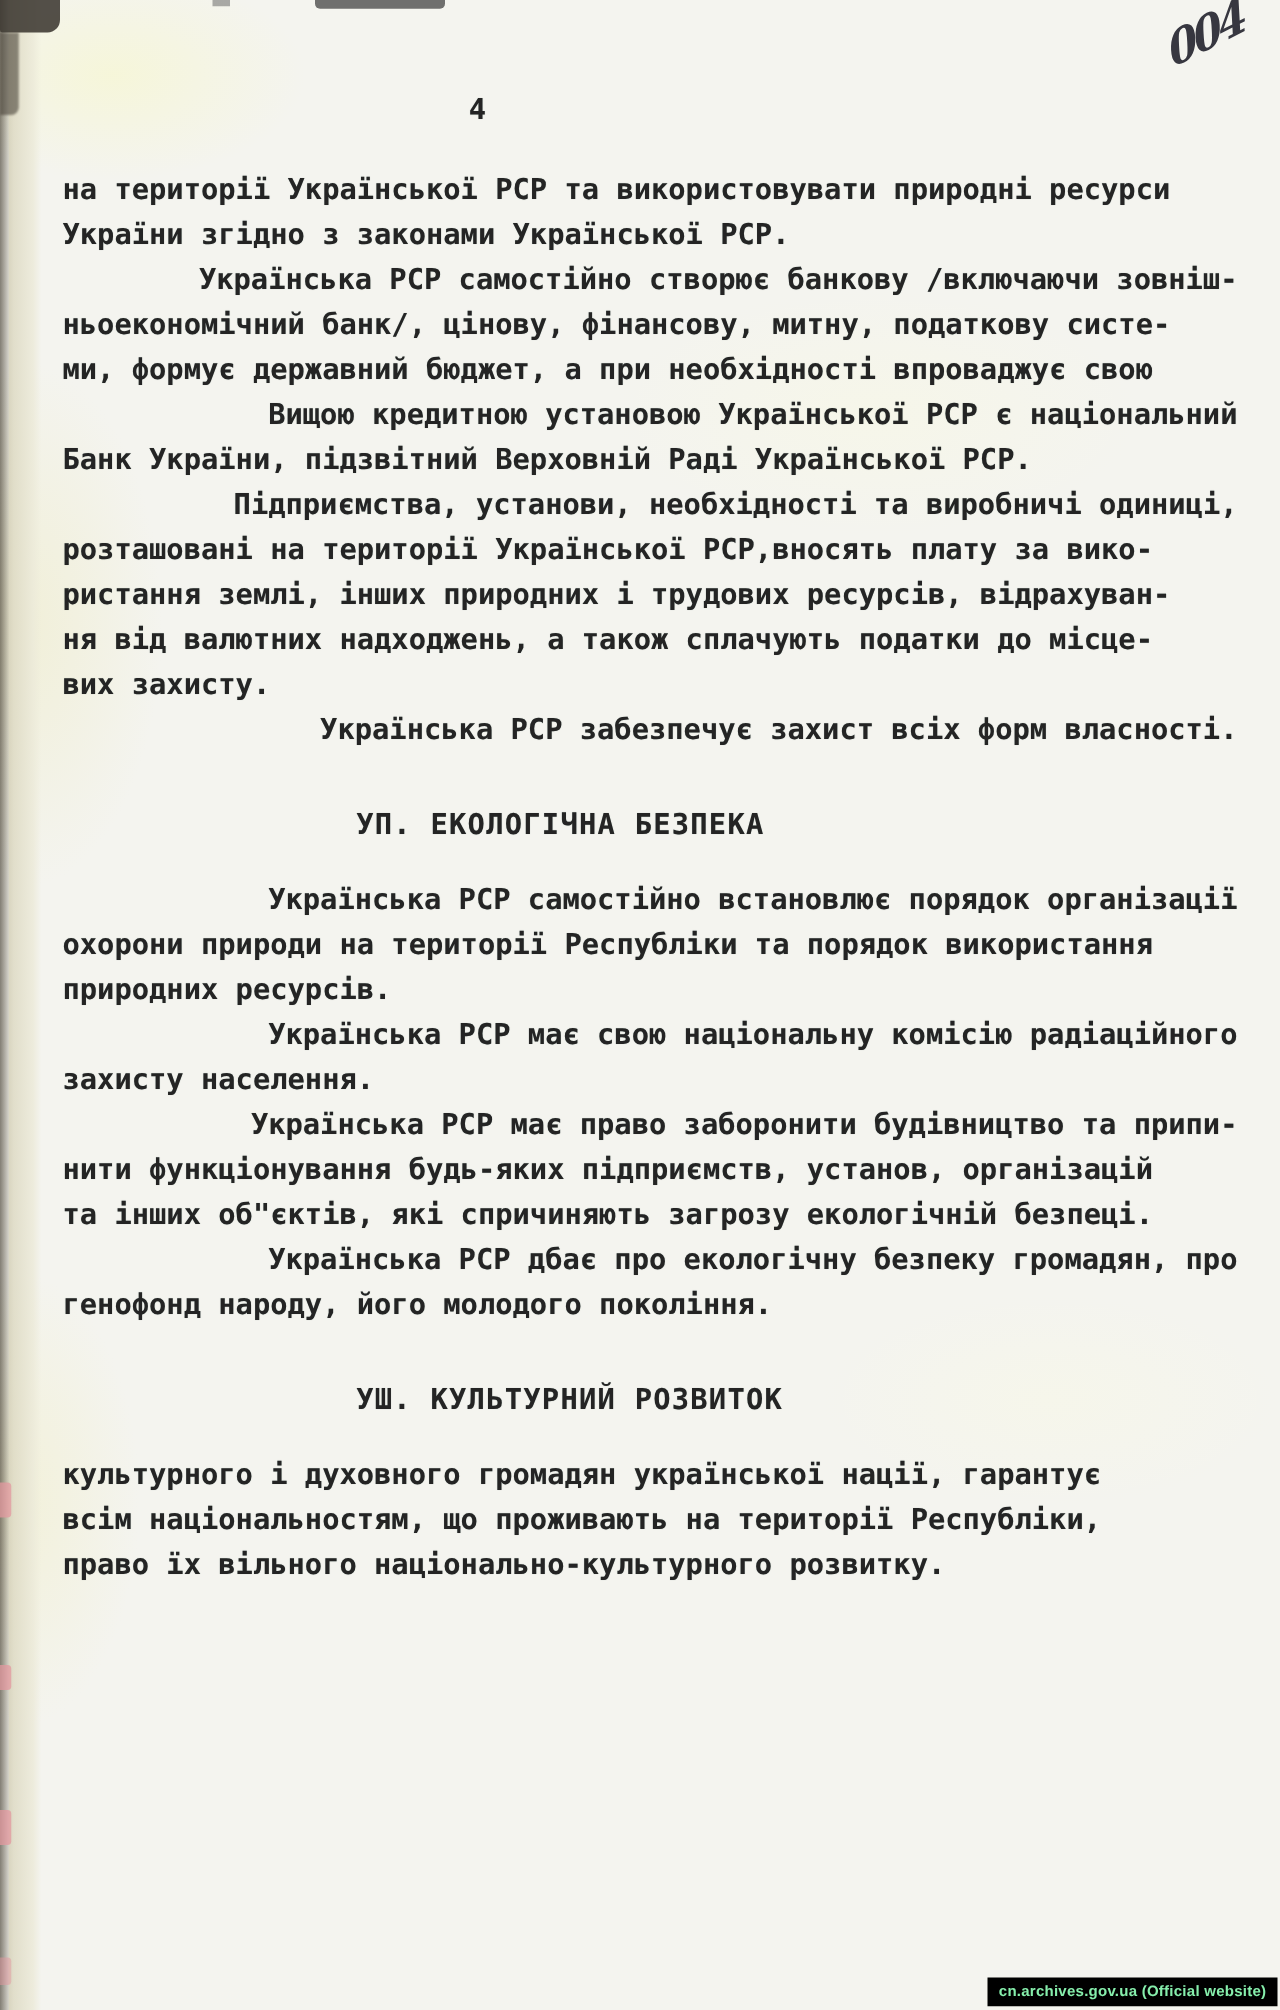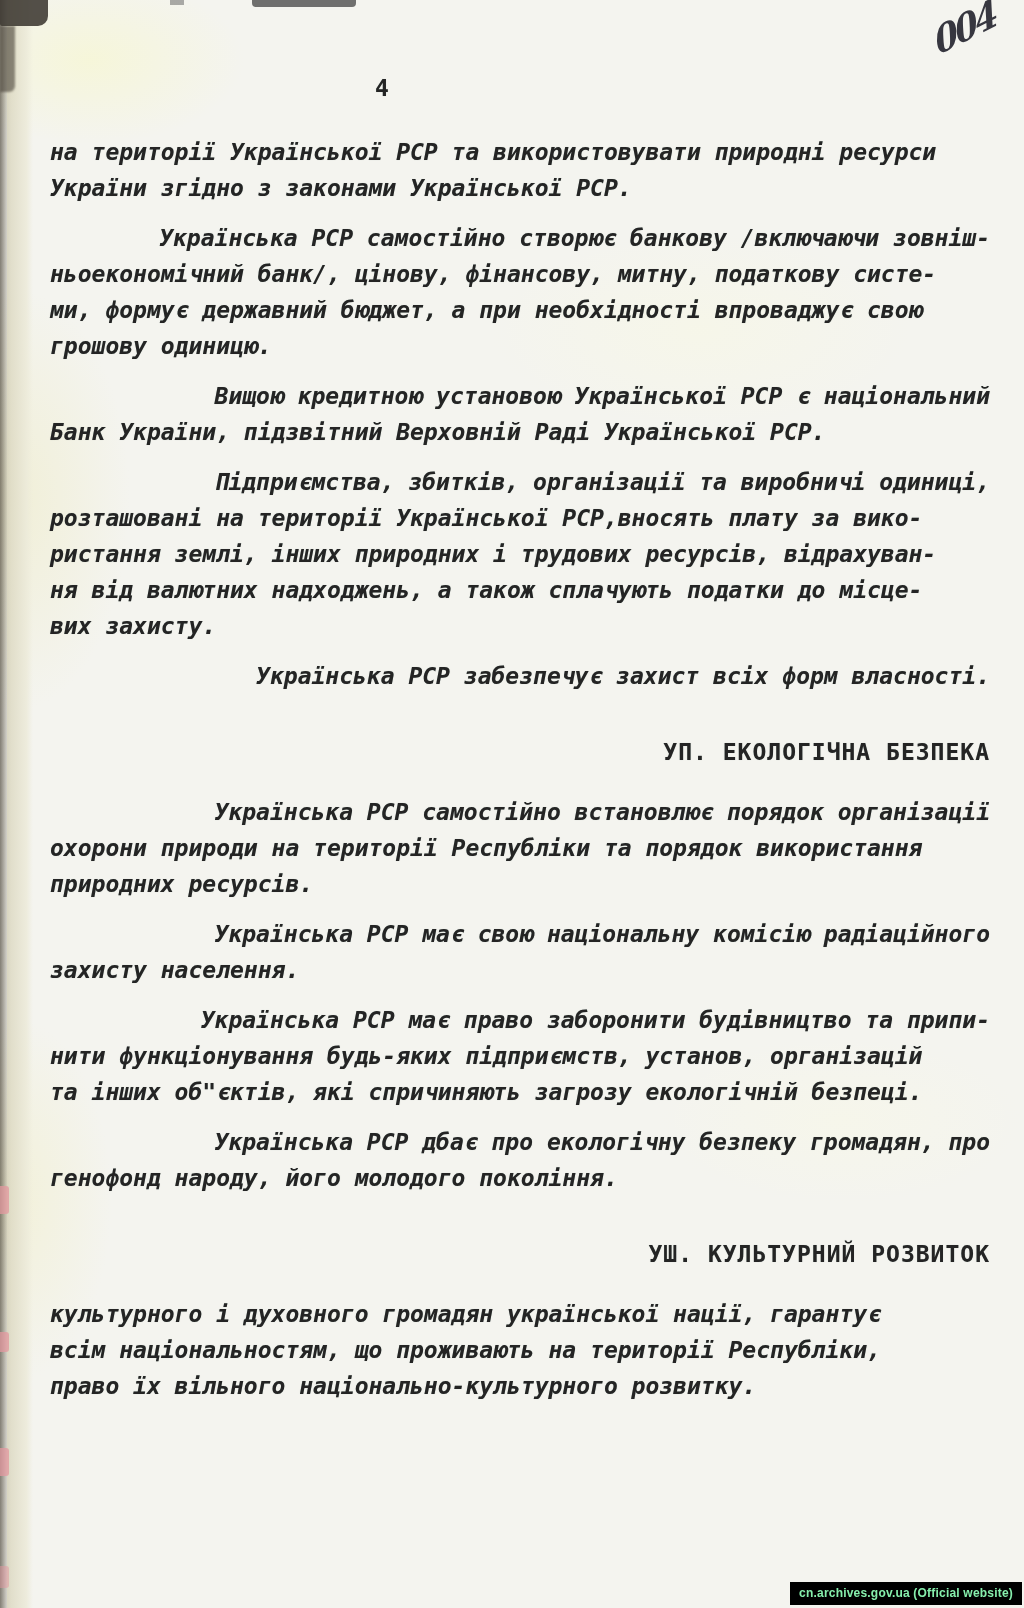--- a/index.html
+++ b/index.html
@@ -46,25 +46,25 @@
 
   
   .content{
     position:absolute;left:50px;top:0;width:940px;
     padding-top:70px;
     color:#242424;
     font-size:23px;font-weight:bold;line-height:36px;
     text-shadow:0 0 0.7px rgba(20,70,60,.35);
   }
   .pagenum{margin-left:325px;margin-bottom:28px;}
-  .para{margin-top:14px;font-style:italic;}
+  .para{}
   .para:first-of-type{margin-top:0;}
   .line{white-space:pre;}
   .line.ind{padding-left:50px;text-align:right;}
-  .heading{margin:40px 0 24px 235px;letter-spacing:1px;text-align:right;}
+  .heading{margin:40px 0 24px 235px;letter-spacing:1px;}
 
   
   .watermark{
     position:absolute;right:2px;bottom:3px;
     background:#000;color:#86efac;
     font-family:"Liberation Sans", sans-serif;
     font-size:12px;font-weight:bold;
     padding:4px 9px 5px 9px;letter-spacing:0.2px;
   }
 </style>
@@ -92,30 +92,29 @@
 
     <div class="para">
       <div class="line">на території Української РСР та використовувати природні ресурси</div>
       <div class="line">України згідно з законами Української РСР.</div>
     </div>
 
     <div class="para">
       <div class="line ind">Українська РСР самостійно створює банкову /включаючи зовніш-</div>
       <div class="line">ньоекономічний банк/, цінову, фінансову, митну, податкову систе-</div>
       <div class="line">ми, формує державний бюджет, а при необхідності впроваджує свою</div>
-      <div class="line">грошову одиницю.</div>
     </div>
 
     <div class="para">
       <div class="line ind">Вищою кредитною установою Української РСР є національний</div>
       <div class="line">Банк України, підзвітний Верховній Раді Української РСР.</div>
     </div>
 
     <div class="para">
-      <div class="line ind">Підприємства, збитків, організації та виробничі одиниці,</div>
+      <div class="line ind">Підприємства, установи, необхідності та виробничі одиниці,</div>
       <div class="line">розташовані на території Української РСР,вносять плату за вико-</div>
       <div class="line">ристання землі, інших природних і трудових ресурсів, відрахуван-</div>
       <div class="line">ня від валютних надходжень, а також сплачують податки до місце-</div>
       <div class="line">вих захисту.</div>
     </div>
 
     <div class="para">
       <div class="line ind">Українська РСР забезпечує захист всіх форм власності.</div>
     </div>
 

